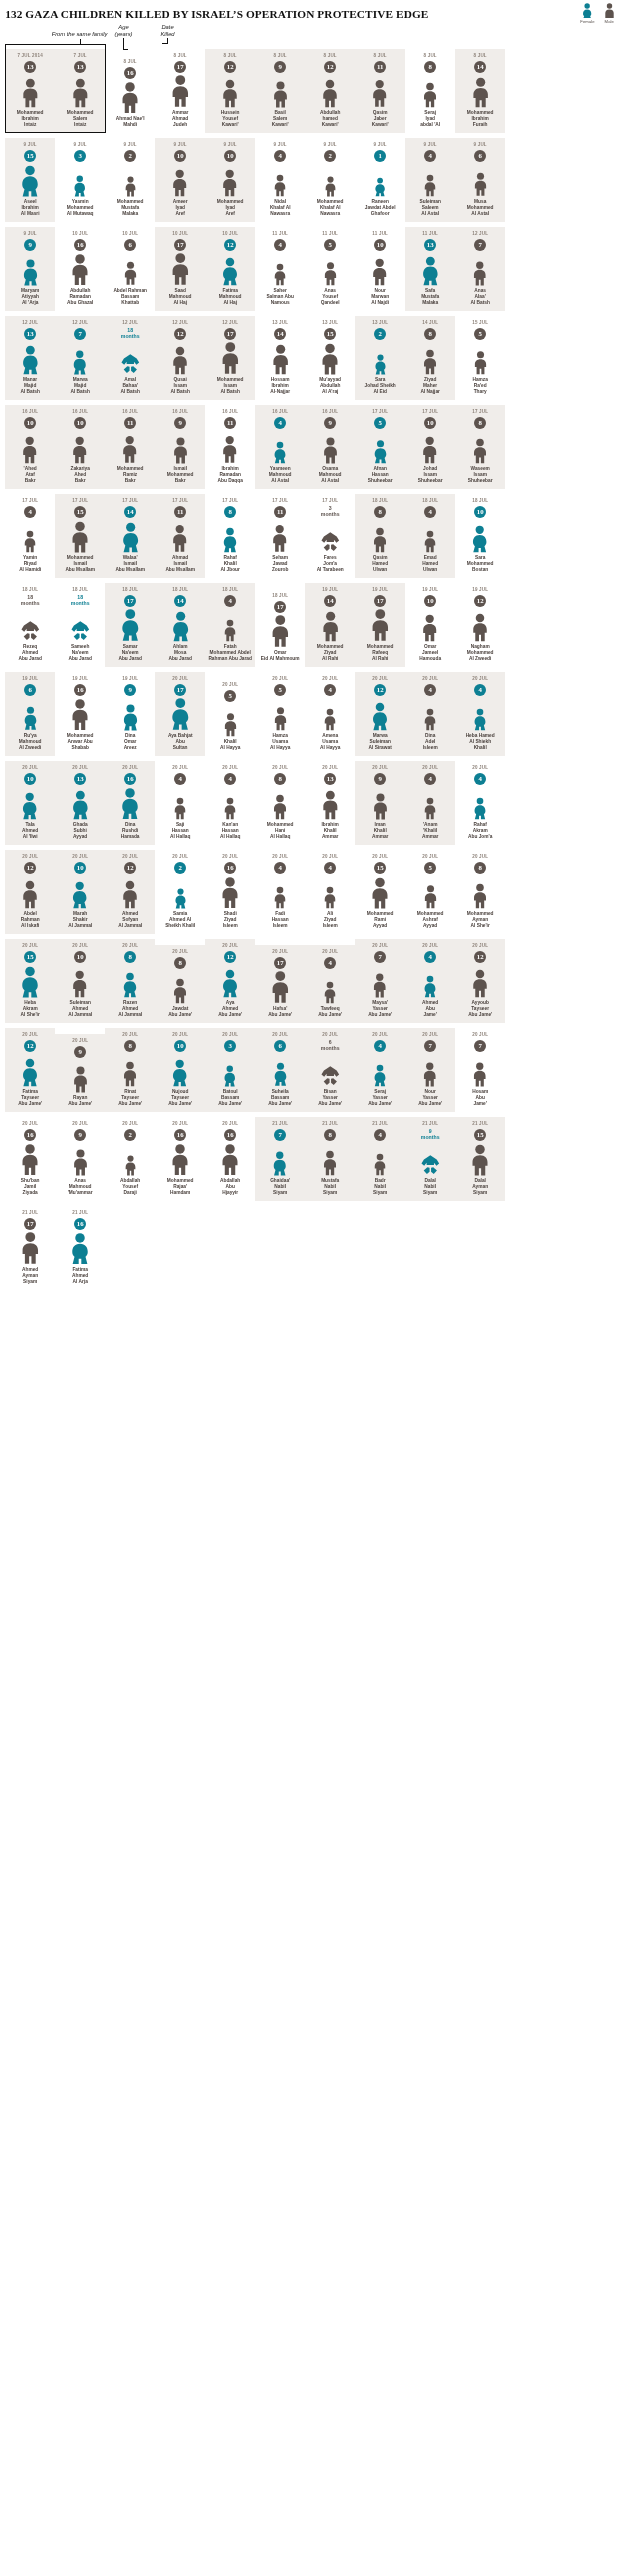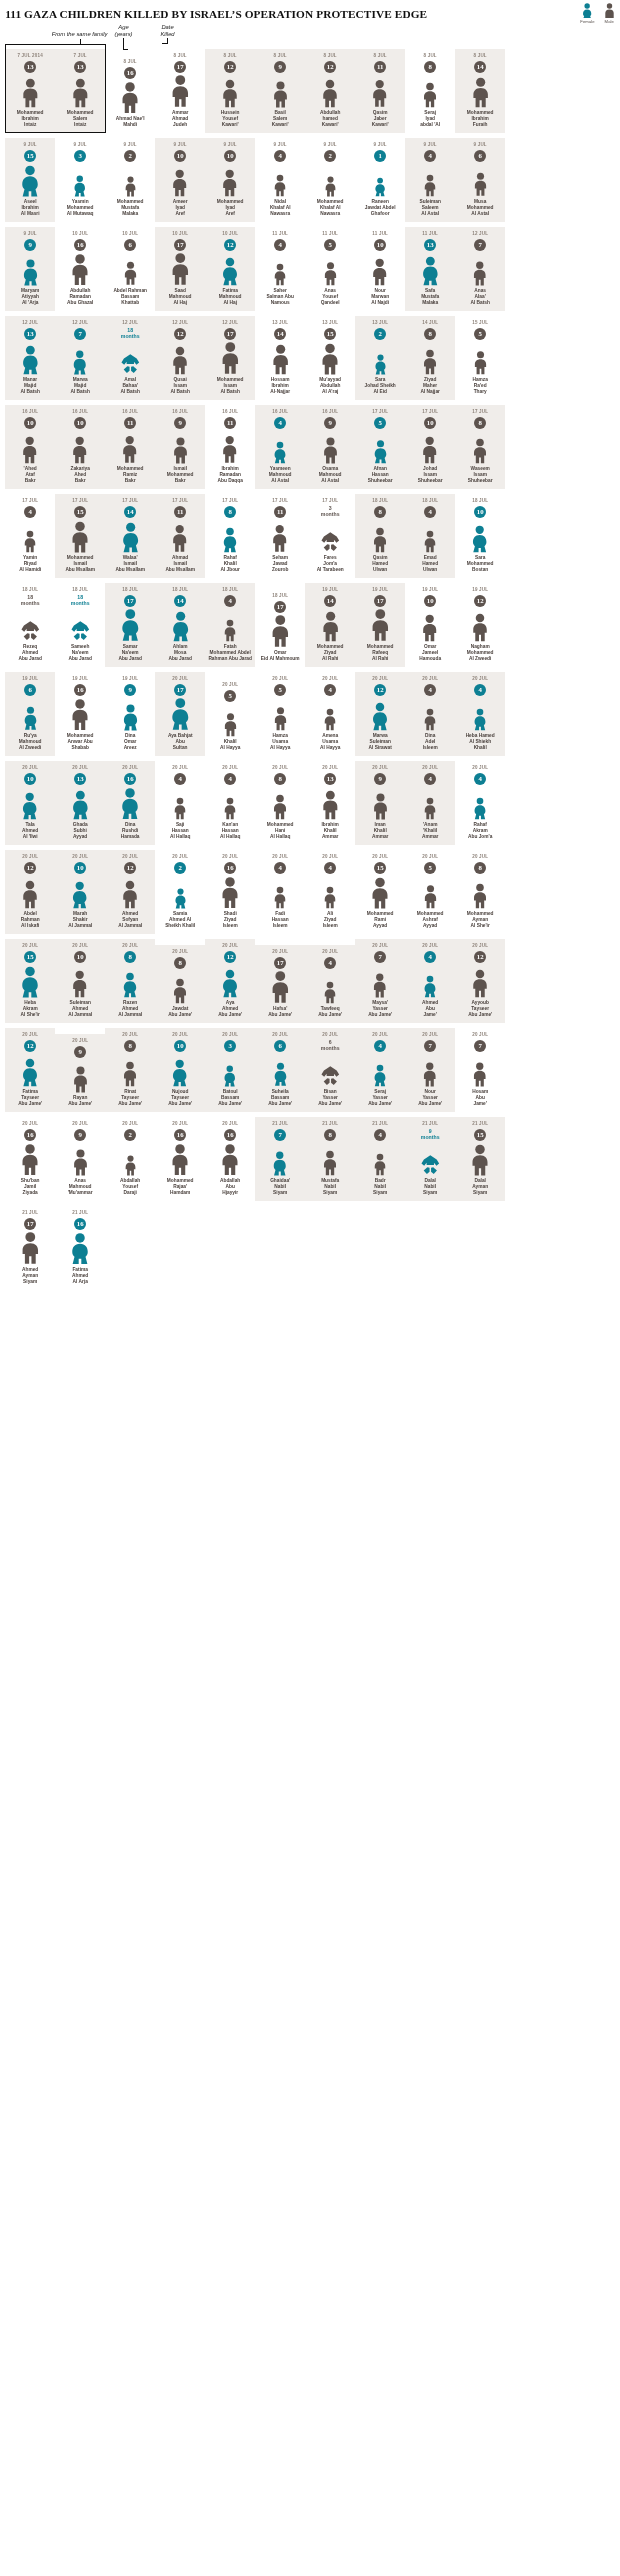--- a/index.html
+++ b/index.html
@@ -104,21 +104,21 @@
     white-space:pre-line;
     max-width:48px;
   }
   svg{display:block;}
 </style>
 </head>
 <body>
 
 <div class="page">
 
-  <div class="title">111 GAZA CHILDREN KILLED BY ISRAEL’S OPERATION PROTECTIVE EDGE</div>
+  <div class="title">132 GAZA CHILDREN KILLED BY ISRAEL’S OPERATION PROTECTIVE EDGE</div>
 
   <div class="legend">
     <div class="legend-cell">
       <svg width="10.3" height="15.5" viewBox="0 0 16 24">
         <circle cx="8" cy="4.6" r="4.2" fill="#0d7f93"></circle>
         <path d="M8 10 C3.6 10 1.6 13 1.6 16.5 C1.6 18.6 2.6 19.6 3.3 20.4 L2.2 23.4 L13.8 23.4 L12.7 20.4 C13.4 19.6 14.4 18.6 14.4 16.5 C14.4 13 12.4 10 8 10 Z" fill="#0d7f93"></path>
       </svg>
       <span class="legend-cap">Female</span>
     </div>
     <div class="legend-cell">

